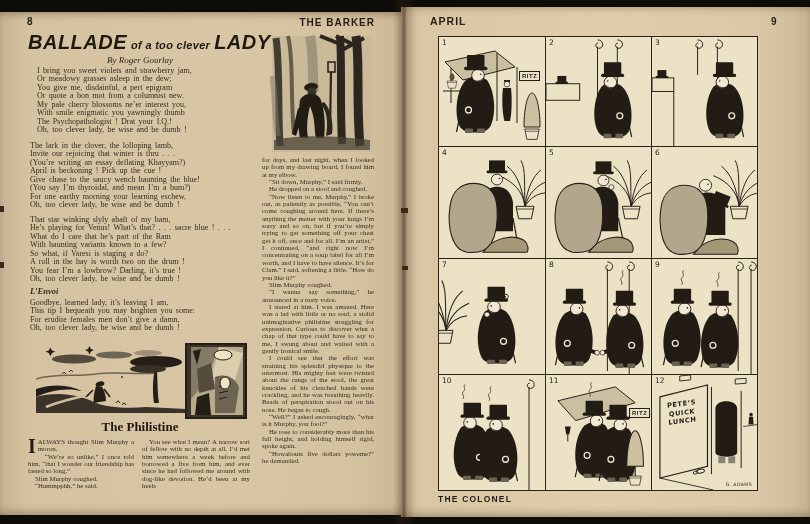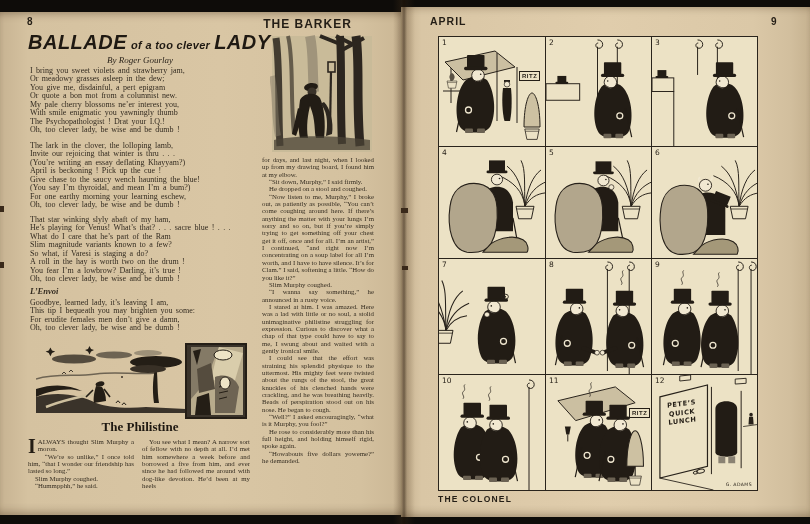--- a/index.html
+++ b/index.html
@@ -12,21 +12,21 @@
   #page-right{left:401px;top:7px;width:409px;height:510px;
     background:linear-gradient(90deg,#c3ae8c 0%,#d9c6a5 5%,#e0cdac 50%,#dbc8a7 86%,#d2bf9e 95%,#c6b290 100%);
     box-shadow:inset 0 6px 9px -6px rgba(60,40,20,.4), inset 0 -8px 10px -6px rgba(60,40,20,.4);}
   .gutter{position:absolute;left:393px;top:0;width:22px;height:524px;
     background:linear-gradient(90deg,rgba(0,0,0,0) 0%,rgba(70,50,28,.30) 38%,rgba(38,24,10,.55) 50%,rgba(70,50,28,.22) 64%,rgba(0,0,0,0) 100%);}
   .tick{position:absolute;background:#39291a;}
   .hdr{position:absolute;font-family:"Liberation Sans",sans-serif;font-weight:bold;color:#241e16;}
 
   
   .pgnum-l{left:27px;top:4px;font-size:10px;}
-  .runhead-l{left:240px;top:5px;width:135px;text-align:center;font-size:12px;letter-spacing:1px;}
+  .runhead-l{left:240px;top:5px;width:135px;text-align:right;font-size:10px;letter-spacing:1px;}
   .poem-title{position:absolute;left:28px;top:19px;width:245px;white-space:nowrap;color:#1f1912;font-style:italic;}
   .pt-big{font-family:"Liberation Sans",sans-serif;font-weight:bold;font-size:20px;letter-spacing:.5px;}
   .pt-small{font-family:"Liberation Sans",sans-serif;font-weight:bold;font-size:11px;letter-spacing:.3px;}
   .byline{position:absolute;left:55px;top:43px;width:170px;text-align:center;font-style:italic;font-size:9px;}
   .stanza{position:absolute;left:30px;width:250px;font-size:8px;line-height:8.45px;word-spacing:1.4px;color:#332b20;}
   .envoi-h{position:absolute;left:30px;top:274px;font-style:italic;font-size:8.5px;font-weight:bold;color:#332b20;}
   .illus{position:absolute;}
   .phil-title{position:absolute;left:28px;top:407px;width:224px;text-align:center;
     font-family:Liberation Serif, serif;font-weight:bold;font-size:13px;color:#1f1912;}
   .col{position:absolute;top:426px;font-size:6.8px;line-height:7.35px;text-align:justify;color:#352d21;}
@@ -115,21 +115,21 @@
     <div class="hdr pgnum-l">8</div>
     <div class="hdr runhead-l">THE BARKER</div>
 
     <div class="poem-title">
       <span class="pt-big">BALLADE</span>
       <span class="pt-small">of a too clever</span>
       <span class="pt-big">LADY</span>
     </div>
     <div class="byline">By Roger Gourlay</div>
 
-    <div class="stanza" style="top:55px;">
+    <div class="stanza" style="top:55px;margin-left:7px;">
         <div>I bring you sweet violets and strawberry jam,</div>
         <div>Or meadowy grasses asleep in the dew;</div>
         <div>You give me, disdainful, a pert epigram</div>
         <div>Or quote a bon mot from a columnist new.</div>
         <div>My pale cherry blossoms ne’er interest you,</div>
         <div>With smile enigmatic you yawningly thumb</div>
         <div>The Psychopathologist !  Drat your I.Q.!</div>
         <div>Oh, too clever lady, be wise and be dumb !</div>
       </div>
     <div class="stanza" style="top:130px;">
@@ -139,21 +139,21 @@
         <div>April is beckoning !   Pick up the cue !</div>
         <div>Give chase to the saucy wench haunting the blue!</div>
         <div>(You say I’m thyroidal, and mean I’m a bum?)</div>
         <div>For one earthy morning your learning eschew,</div>
         <div>Oh, too clever lady, be wise and be dumb !</div>
       </div>
     <div class="stanza" style="top:204px;">
         <div>That star winking slyly abaft of my ham,</div>
         <div>He’s playing for Venus! What’s that? . . . sacre blue ! . . .</div>
         <div>What do I care that he’s part of the Ram</div>
-        <div>Slim magnitude variants known to a few?</div>
+        <div>With haunting variants known to a few?</div>
         <div>So what, if Varesi is staging a do?</div>
         <div>A roll in the hay is worth two on the drum !</div>
         <div>You fear I’m a lowbrow?  Darling, it’s true !</div>
         <div>Oh, too clever lady, be wise and be dumb !</div>
       </div>
     <div class="envoi-h">L’Envoi</div>
     <div class="stanza" style="top:287px;">
         <div>Goodbye, learned lady, it’s leaving I am,</div>
         <div>This tip I bequeath you may brighten you some:</div>
         <div>For erudite females men don’t give a damn,</div>

